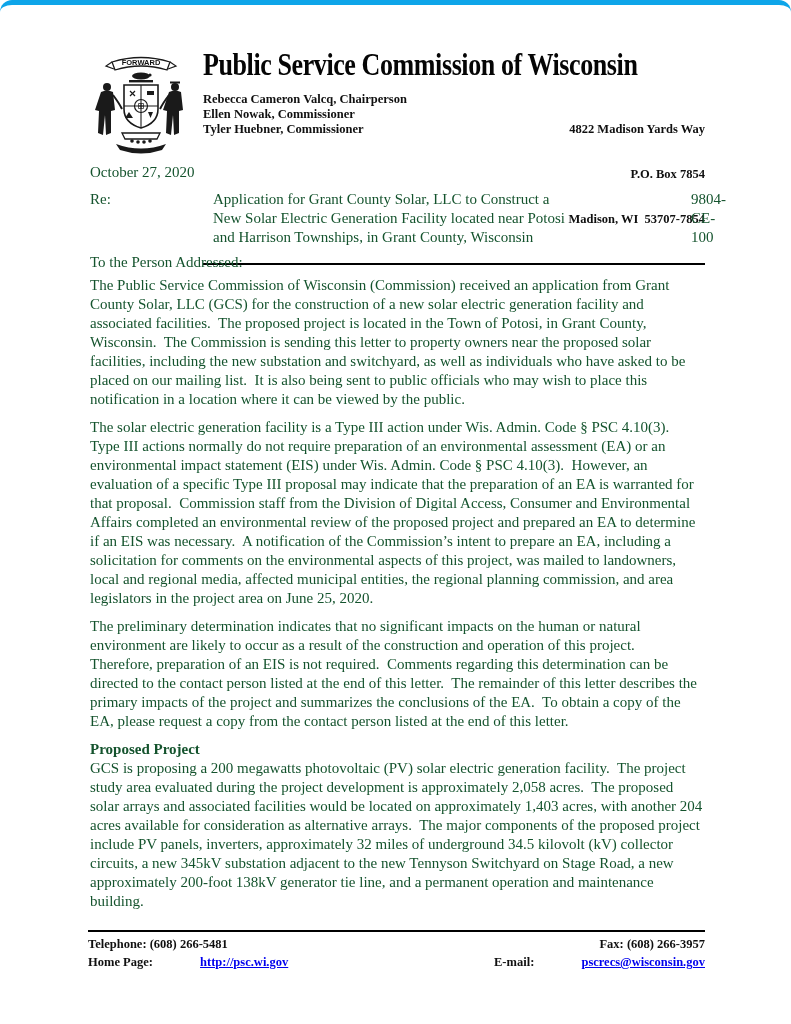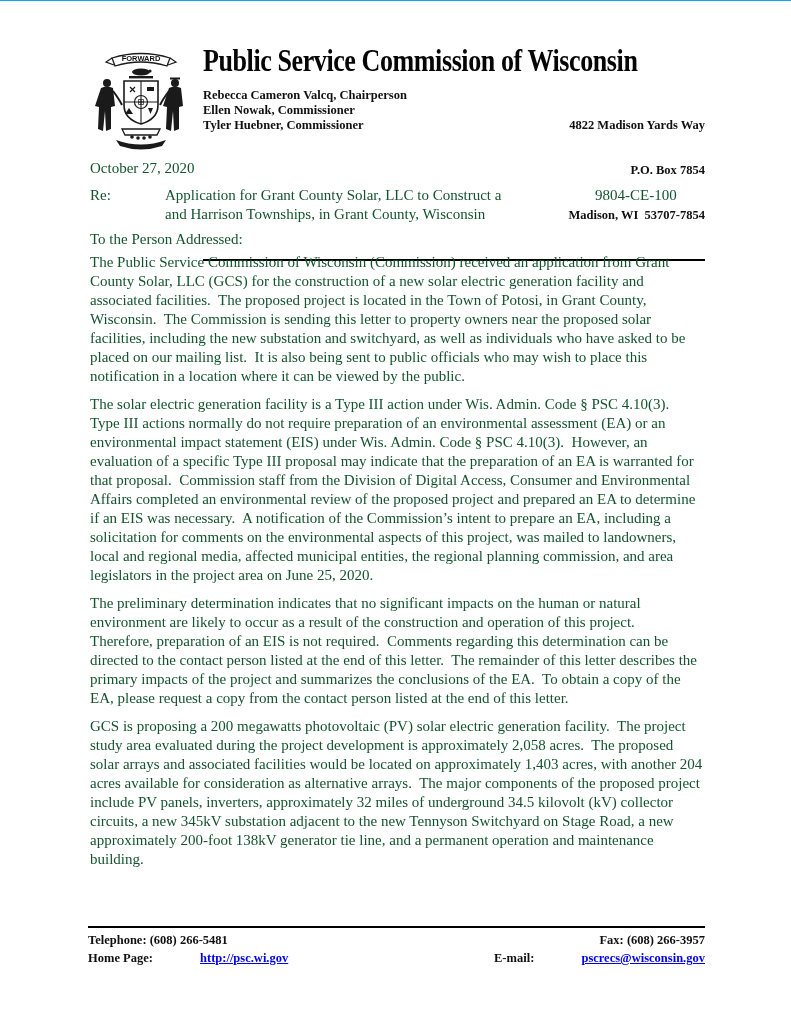--- a/index.html
+++ b/index.html
@@ -5,21 +5,22 @@
   * { margin: 0; padding: 0; box-sizing: border-box; }
   html, body { background: #ffffff; }
   .page {
     position: relative;
     width: 791px;
     height: 1024px;
     background: #ffffff;
     color: #101010;
     font-family: "Liberation Serif", "DejaVu Serif", serif;
     overflow: hidden;
-    border-top: 1px solid #0ea5e9;
+    border-top: 5px solid #0ea5e9;
+    border-radius: 12px;
   }
 
   
   .seal {
     position: absolute;
     left: 88px;
     top: 44px;
     width: 106px;
     height: 108px;
   }
@@ -60,20 +61,21 @@
     font-size: 15px;
     line-height: 19px;
     color: #14532d;
   }
   .date-line { margin-bottom: 8px; }
   .re-block {
     display: grid;
     grid-template-columns: 75px 430px 1fr;
     align-items: start;
     margin-bottom: 6px;
+    gap: 48px;
   }
   .re-docket { text-align: left; }
   .salutation { margin-bottom: 4px; }
   .para { white-space: pre-wrap; margin-bottom: 9px; }
   .para.last { margin-bottom: 0; }
   .section-heading { font-weight: bold; margin-top: 1px; }
 
   
   .footer {
     position: absolute;
@@ -161,31 +163,33 @@
     <div class="lh-rule"></div>
   </div>
 
   <div class="letter-body">
     <div class="date-line">October 27, 2020</div>
 
     <div class="re-block">
       <div>Re:</div>
       <div>
         <div>Application for Grant County Solar, LLC to Construct a</div>
+        <div>New Solar Electric Generation Facility located near Potosi</div>
         <div>and Harrison Townships, in Grant County, Wisconsin</div>
       </div>
       <div class="re-docket">9804-CE-100</div>
     </div>
 
     <div class="salutation">To the Person Addressed:</div>
 
     <p class="para">The Public Service Commission of Wisconsin (Commission) received an application from Grant County Solar, LLC (GCS) for the construction of a new solar electric generation facility and associated facilities.  The proposed project is located in the Town of Potosi, in Grant County, Wisconsin.  The Commission is sending this letter to property owners near the proposed solar facilities, including the new substation and switchyard, as well as individuals who have asked to be placed on our mailing list.  It is also being sent to public officials who may wish to place this notification in a location where it can be viewed by the public.</p>
     <p class="para">The solar electric generation facility is a Type III action under Wis. Admin. Code § PSC 4.10(3).  Type III actions normally do not require preparation of an environmental assessment (EA) or an environmental impact statement (EIS) under Wis. Admin. Code § PSC 4.10(3).  However, an evaluation of a specific Type III proposal may indicate that the preparation of an EA is warranted for that proposal.  Commission staff from the Division of Digital Access, Consumer and Environmental Affairs completed an environmental review of the proposed project and prepared an EA to determine if an EIS was necessary.  A notification of the Commission’s intent to prepare an EA, including a solicitation for comments on the environmental aspects of this project, was mailed to landowners, local and regional media, affected municipal entities, the regional planning commission, and area legislators in the project area on June 25, 2020.</p>
     <p class="para">The preliminary determination indicates that no significant impacts on the human or natural environment are likely to occur as a result of the construction and operation of this project.  Therefore, preparation of an EIS is not required.  Comments regarding this determination can be directed to the contact person listed at the end of this letter.  The remainder of this letter describes the primary impacts of the project and summarizes the conclusions of the EA.  To obtain a copy of the EA, please request a copy from the contact person listed at the end of this letter.</p>
 
+    <div class="section-heading">Proposed Project</div>
     <p class="para last">GCS is proposing a 200 megawatts photovoltaic (PV) solar electric generation facility.  The project study area evaluated during the project development is approximately 2,058 acres.  The proposed solar arrays and associated facilities would be located on approximately 1,403 acres, with another 204 acres available for consideration as alternative arrays.  The major components of the proposed project include PV panels, inverters, approximately 32 miles of underground 34.5 kilovolt (kV) collector circuits, a new 345kV substation adjacent to the new Tennyson Switchyard on Stage Road, a new approximately 200-foot 138kV generator tie line, and a permanent operation and maintenance building.</p>
   </div>
 
   <div class="footer">
     <div class="footer-row">
       <span>Telephone: (608) 266-5481</span>
       <span>Fax: (608) 266-3957</span>
     </div>
     <div class="footer-row">
       <span>

